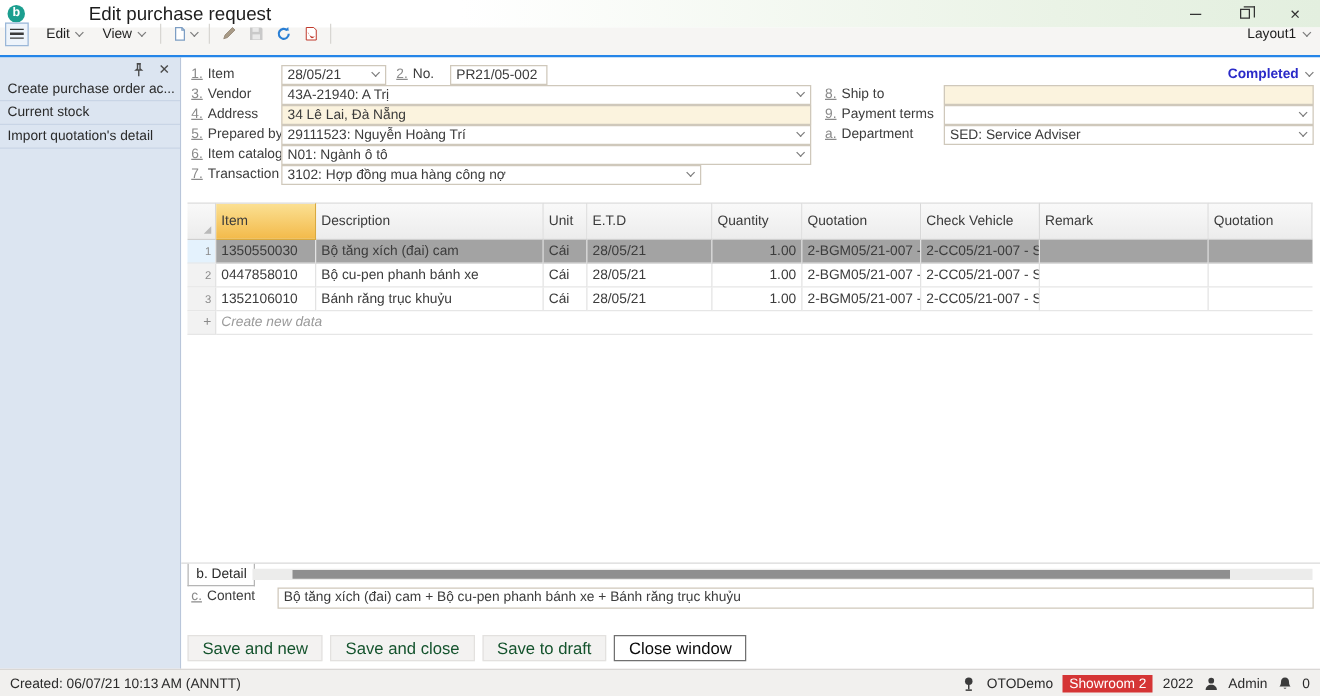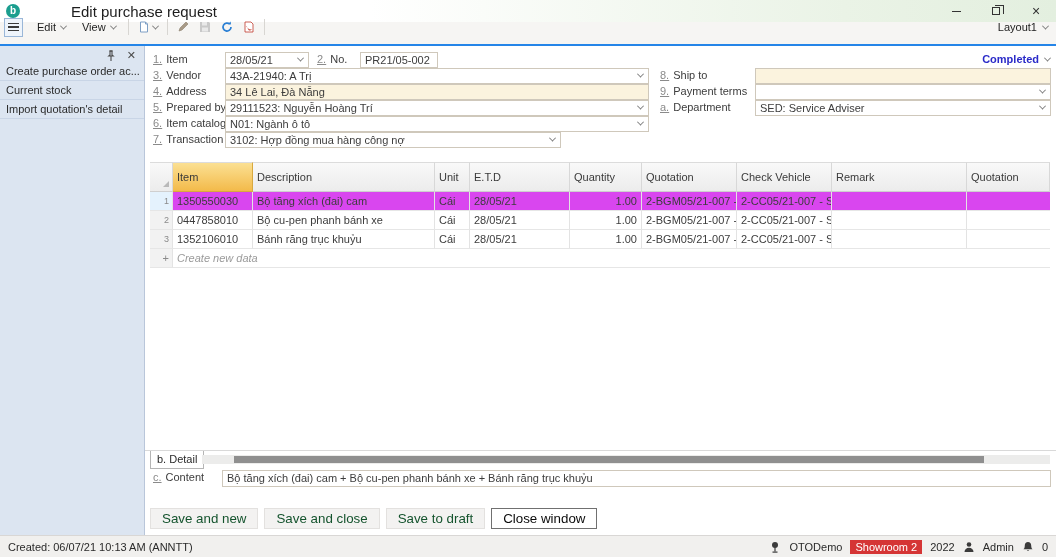--- a/index.html
+++ b/index.html
@@ -70,21 +70,21 @@
   .c-item { width:80px; flex:none; }
   .c-desc { width:182px; flex:none; }
   .c-unit { width:35px; flex:none; }
   .c-etd  { width:100px; flex:none; }
   .c-qty  { width:72px; flex:none; text-align:right; }
   .c-quot { width:95px; flex:none; }
   .c-chk  { width:95px; flex:none; }
   .c-rem  { width:135px; flex:none; }
   .c-wh   { width:83px; flex:none; border-right:none; }
   .sel-tri { display:block; width:0; height:0; border-left:6px solid transparent; border-bottom:6px solid #b9b9b9; margin:18px 0 0 auto; }
-  .rowsel .gcell { background:#d946ef; }
+  .rowsel .gcell { background:#a3a3a3; }
   .rowsel .c-sel { background:#e4f2fd; }
   .newrow .c-desc, .newrow .c-item { border-right:none; }
   .newtext { color:#9a9a9a; font-style:italic; }
 
   
   .tabrow { position:absolute; left:0; top:404px; width:911px; height:18px; border-top:1px solid #d9d9d9; }
   .dtab { position:absolute; left:5px; top:0; height:18px; padding:0 6px; background:#fff;
     border:1px solid #b5b5b5; border-top:none; line-height:16px; color:#2a2a2a; }
   .hscroll { position:absolute; left:57px; top:4px; width:848px; height:9px; background:#ececeb; }
   .hthumb { position:absolute; left:32px; top:1px; width:750px; height:7px; background:#8f8f8f; }

